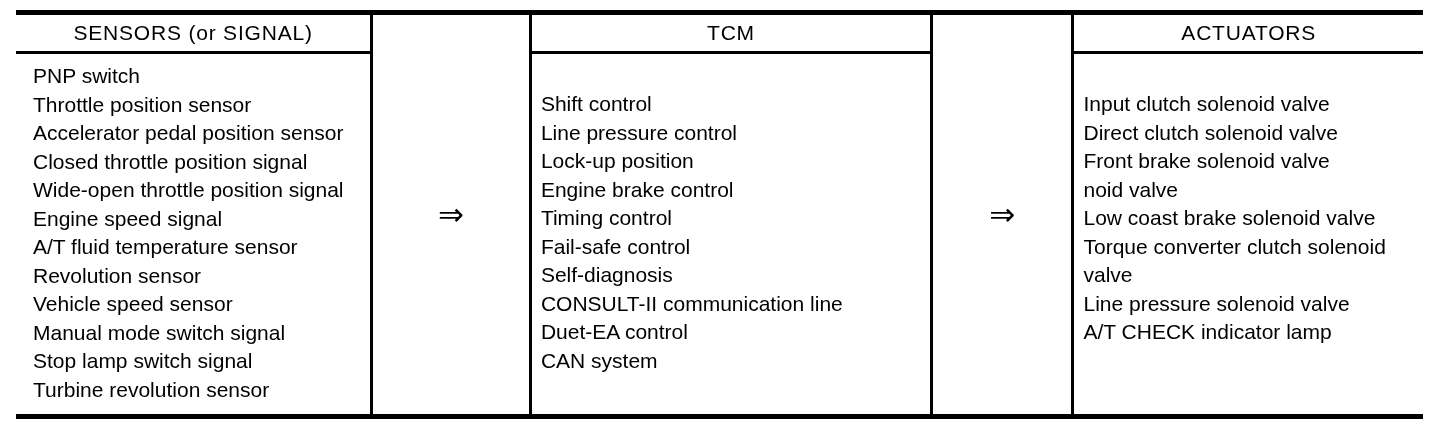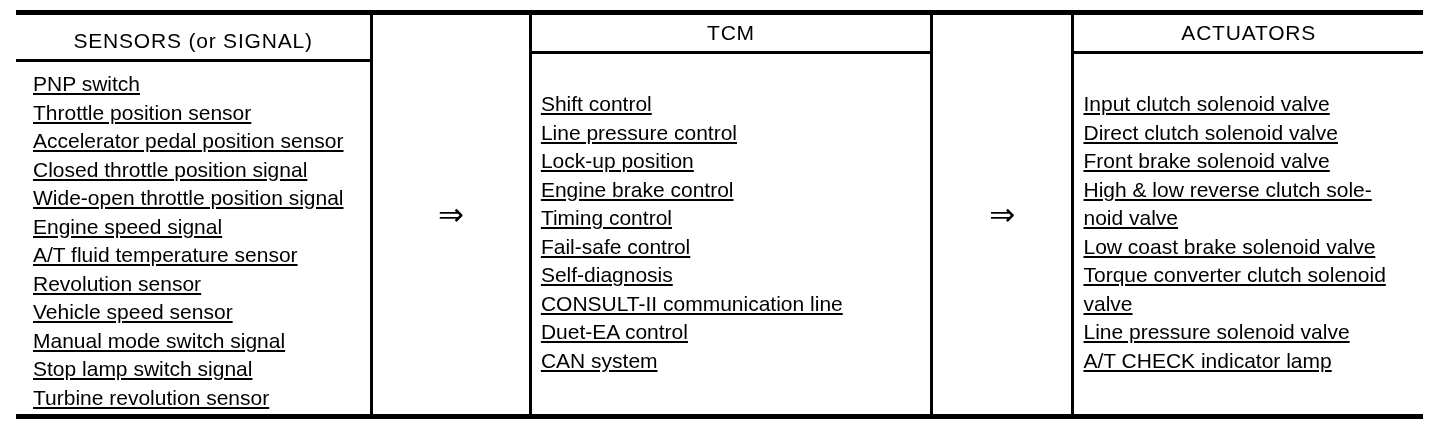--- a/index.html
+++ b/index.html
@@ -19,21 +19,21 @@
     height: 399px;
     display: flex;
     border-top: 5px solid #000;
     border-bottom: 5px solid #000;
   }
   .datacol {
     box-sizing: border-box;
     display: flex;
     flex-direction: column;
   }
-  .col-sensors   { width: 371px; margin-top: 8px; }
+  .col-sensors   { width: 371px; }
   .gap-1         { width: 169px; }
   .col-tcm       { width: 417px; }
   .gap-2         { width: 151px; }
   .col-actuators { width: 365px; }
   .gapcol {
     box-sizing: border-box;
     border-left: 3px solid #000;
     border-right: 3px solid #000;
     display: flex;
     align-items: center;
@@ -49,21 +49,20 @@
     font-size: 21px;
     letter-spacing: 0.8px;
     white-space: nowrap;
   }
   .body {
     flex: 1 1 auto;
     font-size: 21px;
     line-height: 28.5px;
     padding-top: 8px;
     white-space: nowrap;
-    text-decoration: underline;
   }
   .col-sensors .body   { padding-left: 17px; }
   .col-tcm .body       { padding-left: 9px;  padding-top: 36px; }
   .col-actuators .body { padding-left: 9px; padding-top: 36px; }
   .arrow {
     font-family: "DejaVu Sans", sans-serif;
     font-size: 31px;
     line-height: 1;
   }
 </style>
@@ -113,21 +112,20 @@
   <div class="gapcol gap-2">
     <span class="arrow">⇒</span>
   </div>
 
   <div class="datacol col-actuators">
     <div class="hdr">ACTUATORS</div>
     <div class="body">
         <div class="list-line">Input clutch solenoid valve</div>
         <div class="list-line">Direct clutch solenoid valve</div>
         <div class="list-line">Front brake solenoid valve</div>
-        <div class="list-line">High &amp; low reverse clutch sole-</div>
         <div class="list-line">noid valve</div>
         <div class="list-line">Low coast brake solenoid valve</div>
         <div class="list-line">Torque converter clutch solenoid</div>
         <div class="list-line">valve</div>
         <div class="list-line">Line pressure solenoid valve</div>
         <div class="list-line">A/T CHECK indicator lamp</div>
       </div>
   </div>
 
 </div>

